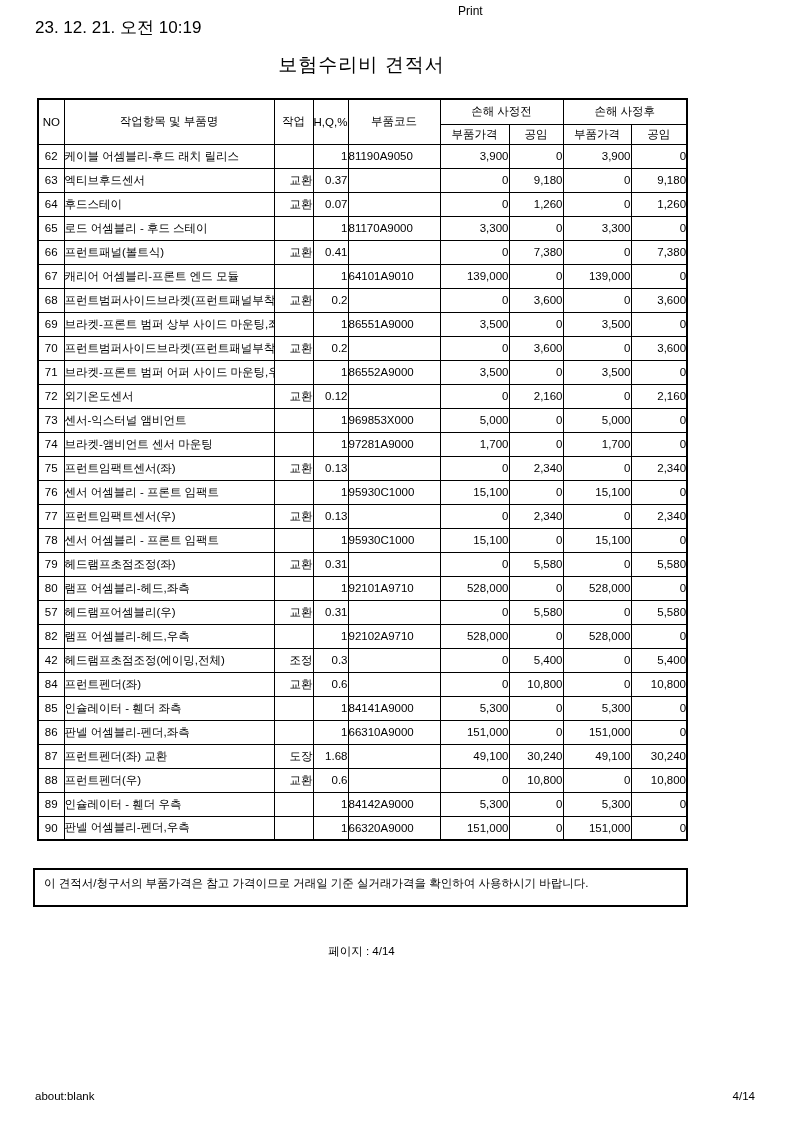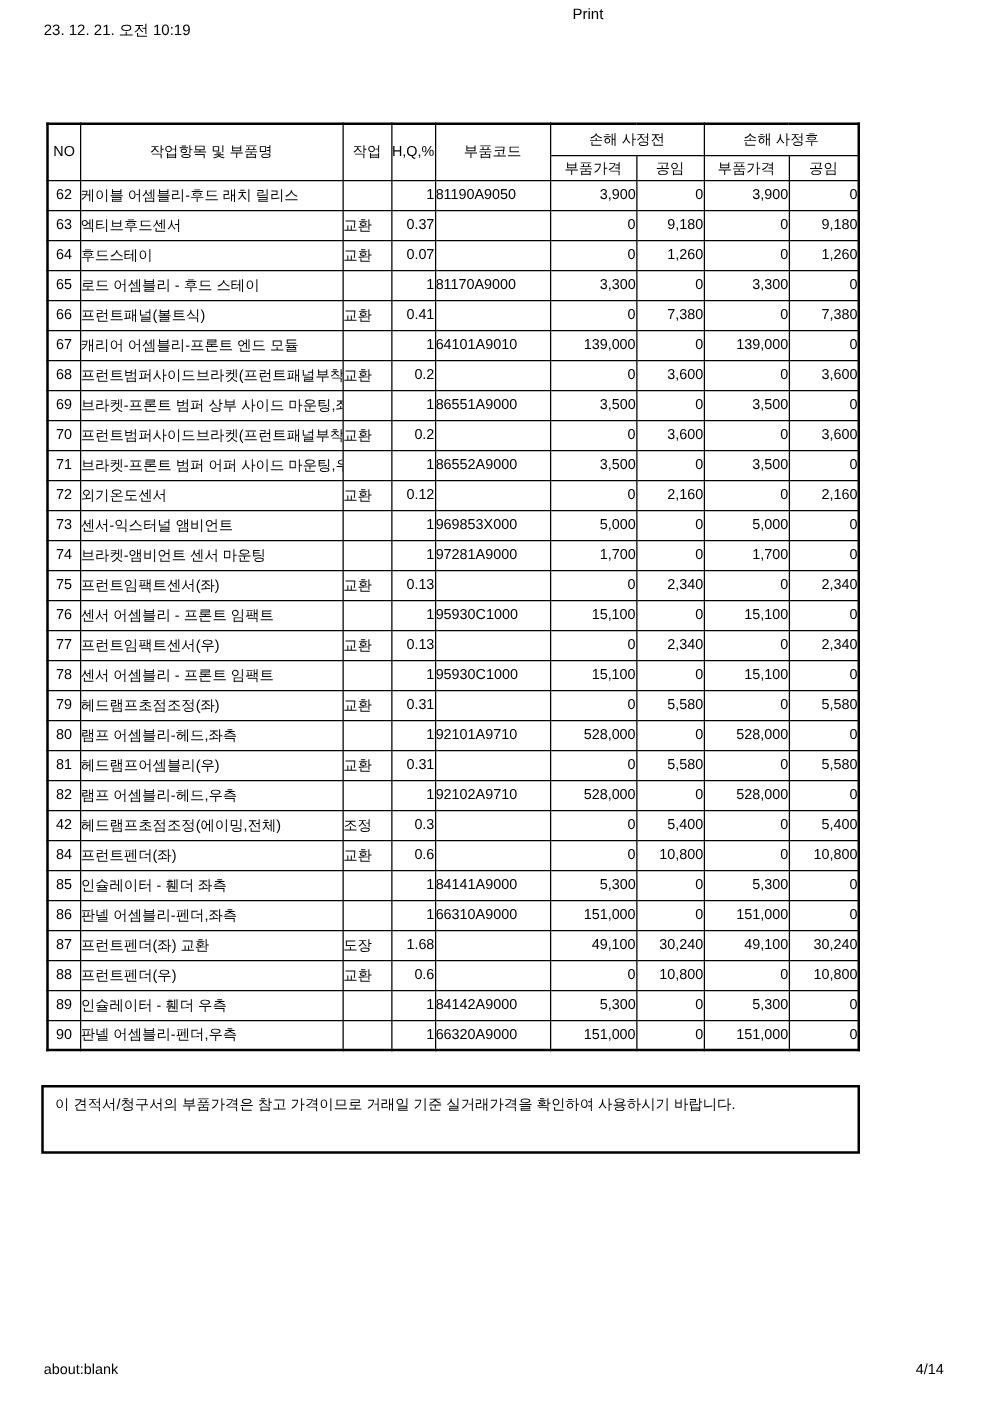--- a/index.html
+++ b/index.html
@@ -1,47 +1,47 @@
 <!DOCTYPE html>
 <html><head>
 <meta charset="utf-8">
 <style>
   html,body { margin:0; padding:0; background:#ffffff; }
   .page {
     position:relative; width:792px; height:1121px; background:#ffffff;
     font-family:"Liberation Sans", sans-serif; color:#000; overflow:hidden;
   }
-  .print-header-date { position:absolute; left:35px; top:16px; font-size:12px; }
+  .print-header-date { position:absolute; left:35px; top:16px; font-size:17px; }
   .print-header-title { position:absolute; left:458px; top:4px; font-size:12px; }
   .doc-title {
     position:absolute; left:37px; top:52px; width:649px; text-align:center;
     font-size:19px; font-weight:400; letter-spacing:1px; margin:0;
   }
   table.estimate {
     position:absolute; left:37px; top:98px; width:649px;
     border-collapse:collapse; table-layout:fixed; border:2px solid #000;
   }
   table.estimate th, table.estimate td {
     border:1px solid #000; padding:0; white-space:nowrap; overflow:hidden;
   }
   table.estimate thead th { font-weight:400; text-align:center; font-size:11.5px; }
   table.estimate thead tr.h1 { height:25px; }
   table.estimate thead tr.h2 { height:20px; }
   table.estimate tbody tr { height:24px; }
   table.estimate tbody td { font-size:11.5px; }
   td.c-no   { text-align:center; }
   td.c-item { text-align:left; padding-left:18px; }
-  td.c-work { text-align:left;font-family:Liberation Mono, monospace; }
+  td.c-work { text-align:right;font-family:Liberation Mono, monospace; }
   td.c-hq   { text-align:right; padding-right:3px; }
   td.c-code { text-align:left; padding-left:4px; }
   td.c-before_part, td.c-before_labor, td.c-after_part, td.c-after_labor {
     text-align:right; padding-right:3px;
   }
   .notice-box {
-    position:absolute; left:33px; top:868px; width:655px; height:55px;
+    position:absolute; left:33px; top:868px; width:655px; height:39px;
     border:2px solid #000; box-sizing:border-box; padding:6px 9px;
     font-size:11.5px;
   }
   .footer-title {
     position:absolute; left:37px; top:918px; width:649px; text-align:center;
     font-size:14px; letter-spacing:0.5px;
   }
   .page-label {
     position:absolute; left:37px; top:944px; width:649px; text-align:center;
     font-size:11.5px;
@@ -50,20 +50,21 @@
   .browser-footer-page { position:absolute; right:37px; top:1090px; font-size:11.5px; }
 </style>
 </head>
 <body>
 
 <div class="page">
 
   <span class="print-header-date">23. 12. 21. 오전 10:19</span>
   <span class="print-header-title">Print</span>
 
+  <h1 class="doc-title">보험수리비 견적서</h1>
 
   <table class="estimate">
     <colgroup>
       <col style="width:26px">
         <col style="width:210px">
         <col style="width:39px">
       <col style="width:35px">
         <col style="width:92px">
         <col style="width:69px">
       <col style="width:54px">
@@ -291,21 +292,21 @@
           <td class="c-item">램프 어셈블리-헤드,좌측</td>
           <td class="c-work"></td>
           <td class="c-hq">1</td>
           <td class="c-code">92101A9710</td>
           <td class="c-before_part">528,000</td>
           <td class="c-before_labor">0</td>
           <td class="c-after_part">528,000</td>
           <td class="c-after_labor">0</td>
         </tr>
         <tr>
-          <td class="c-no">81</td>
+          <td class="c-no">57</td>
           <td class="c-item">헤드램프어셈블리(우)</td>
           <td class="c-work">교환</td>
           <td class="c-hq">0.31</td>
           <td class="c-code"></td>
           <td class="c-before_part">0</td>
           <td class="c-before_labor">5,580</td>
           <td class="c-after_part">0</td>
           <td class="c-after_labor">5,580</td>
         </tr>
         <tr>
@@ -407,17 +408,18 @@
           <td class="c-after_part">151,000</td>
           <td class="c-after_labor">0</td>
         </tr>
       </tbody>
   </table>
 
   <div class="notice-box">
     <span>이 견적서/청구서의 부품가격은 참고 가격이므로 거래일 기준 실거래가격을 확인하여 사용하시기 바랍니다.</span>
   </div>
 
+  <div class="page-label">페이지 : 4/14</div>
 
   <span class="browser-footer-url">about:blank</span>
   <span class="browser-footer-page">4/14</span>
 
 </div>
 
 </body></html>

